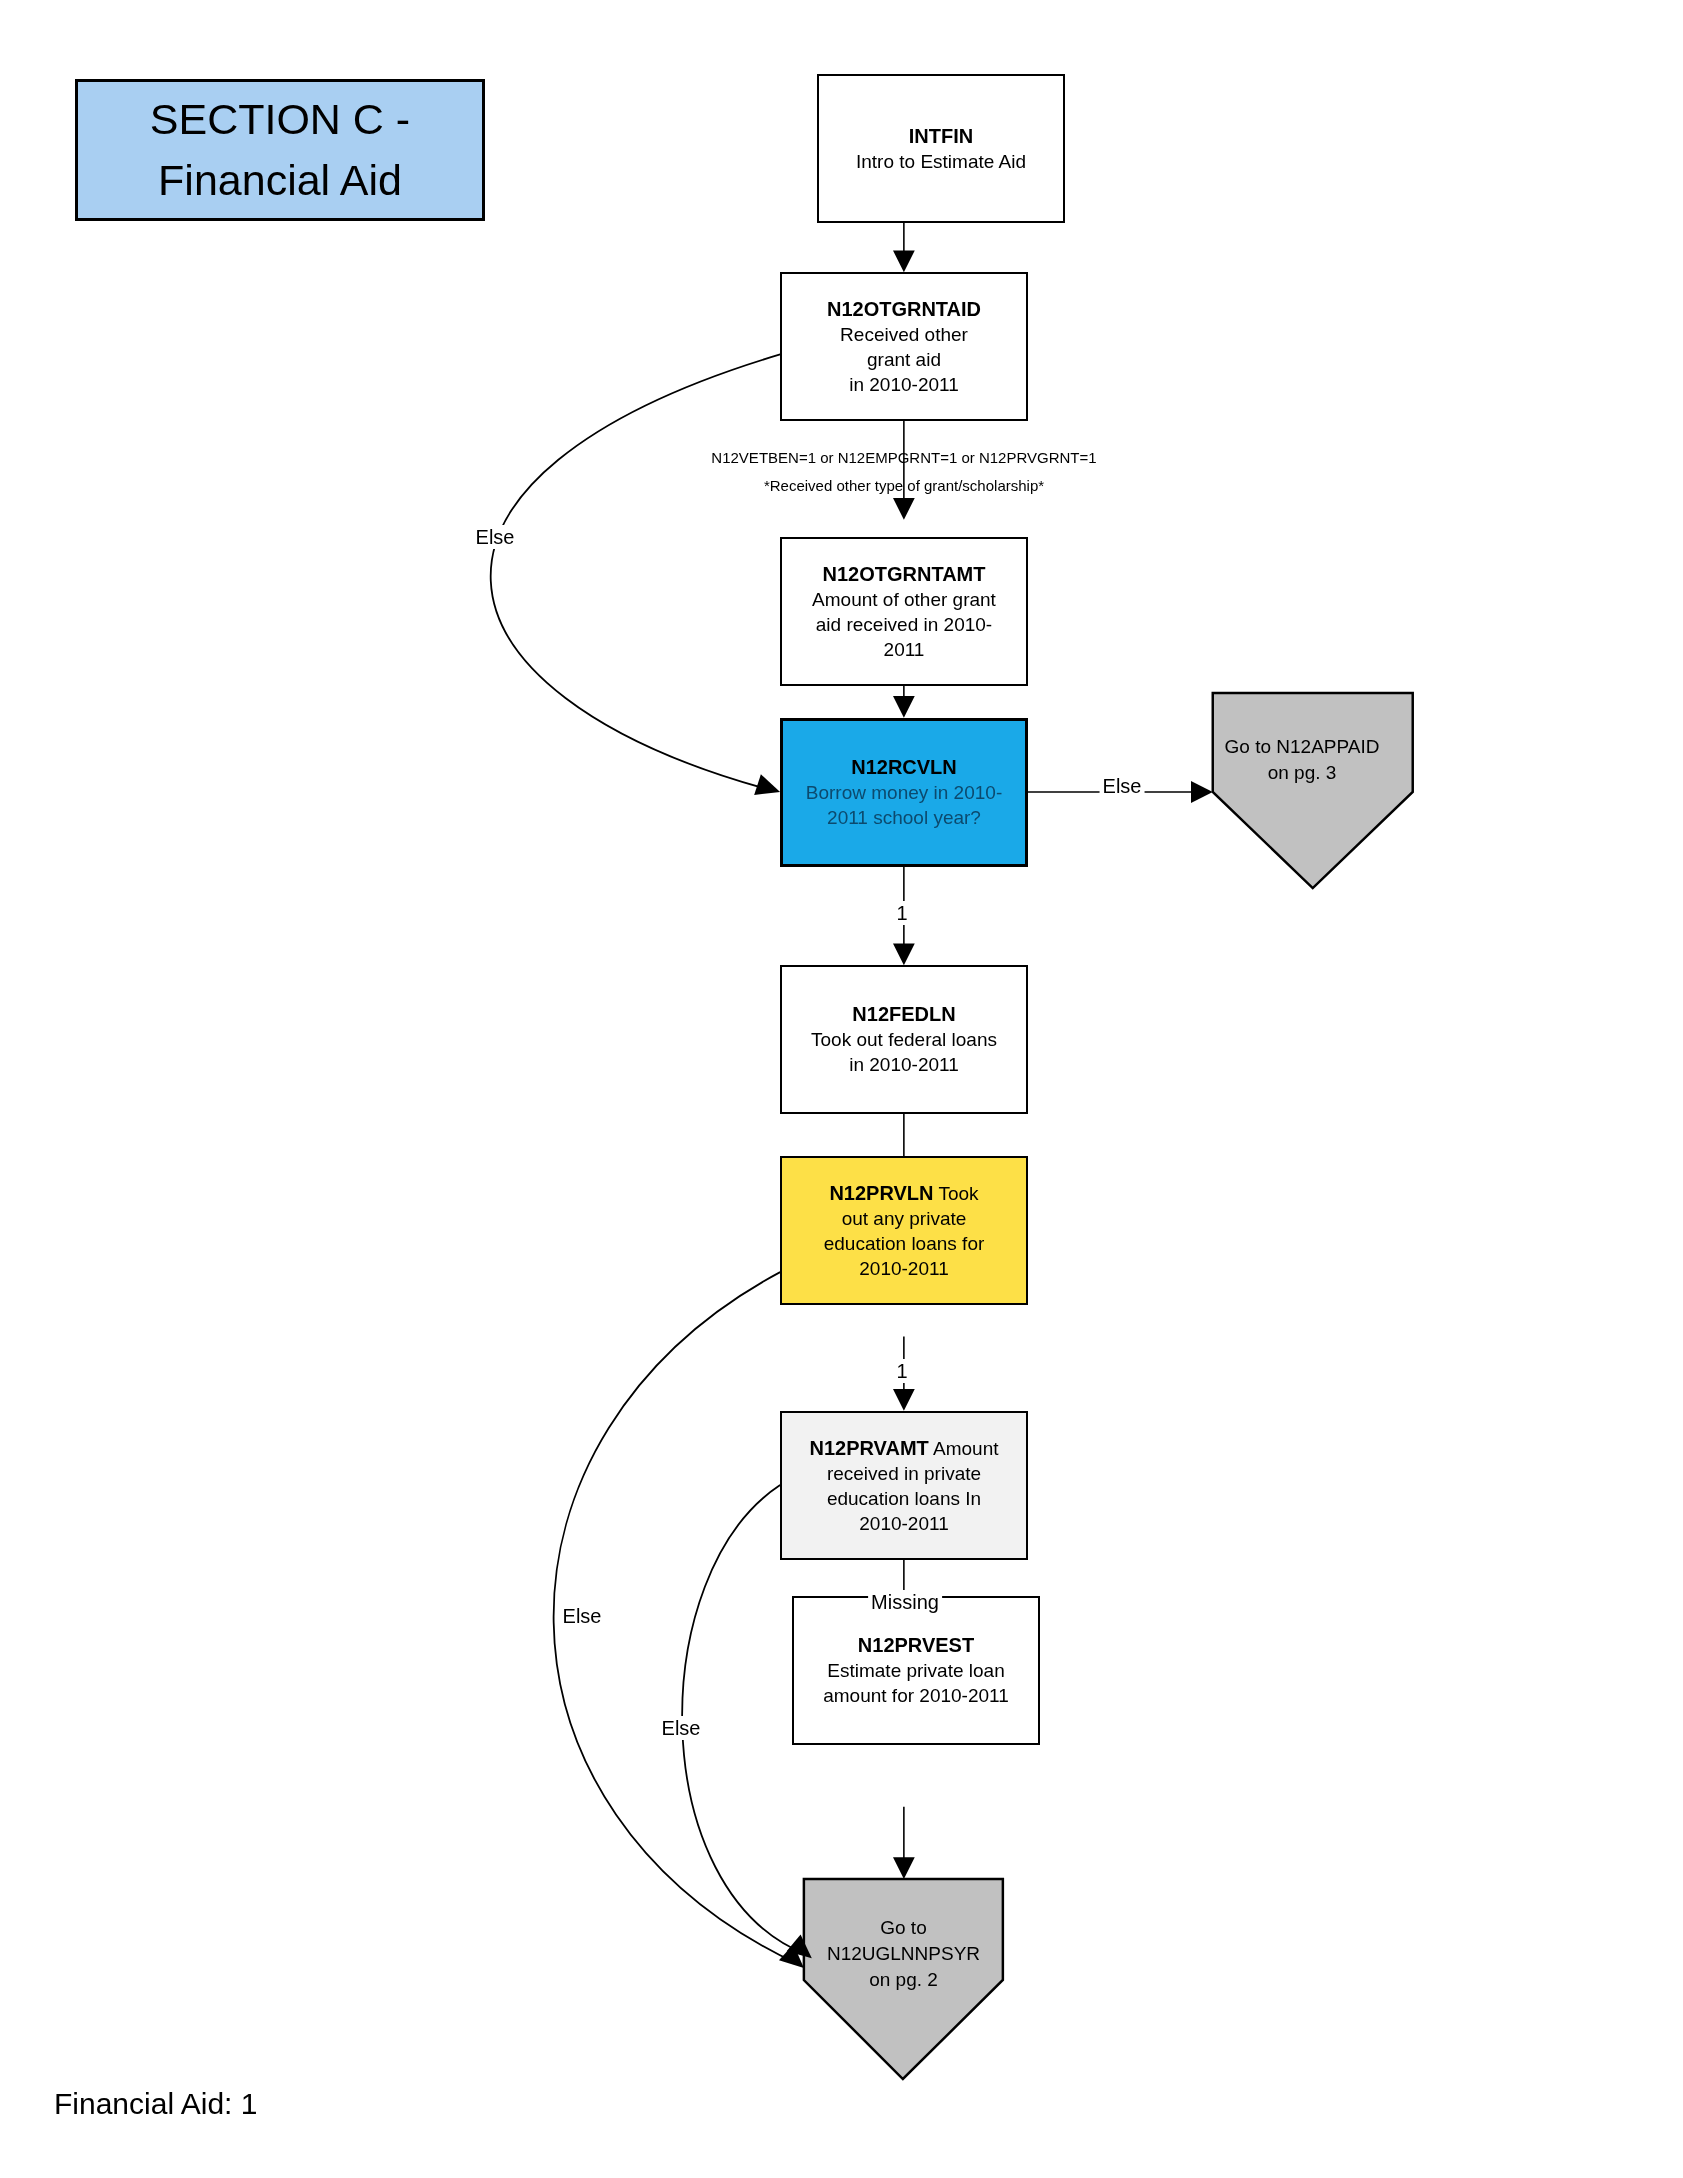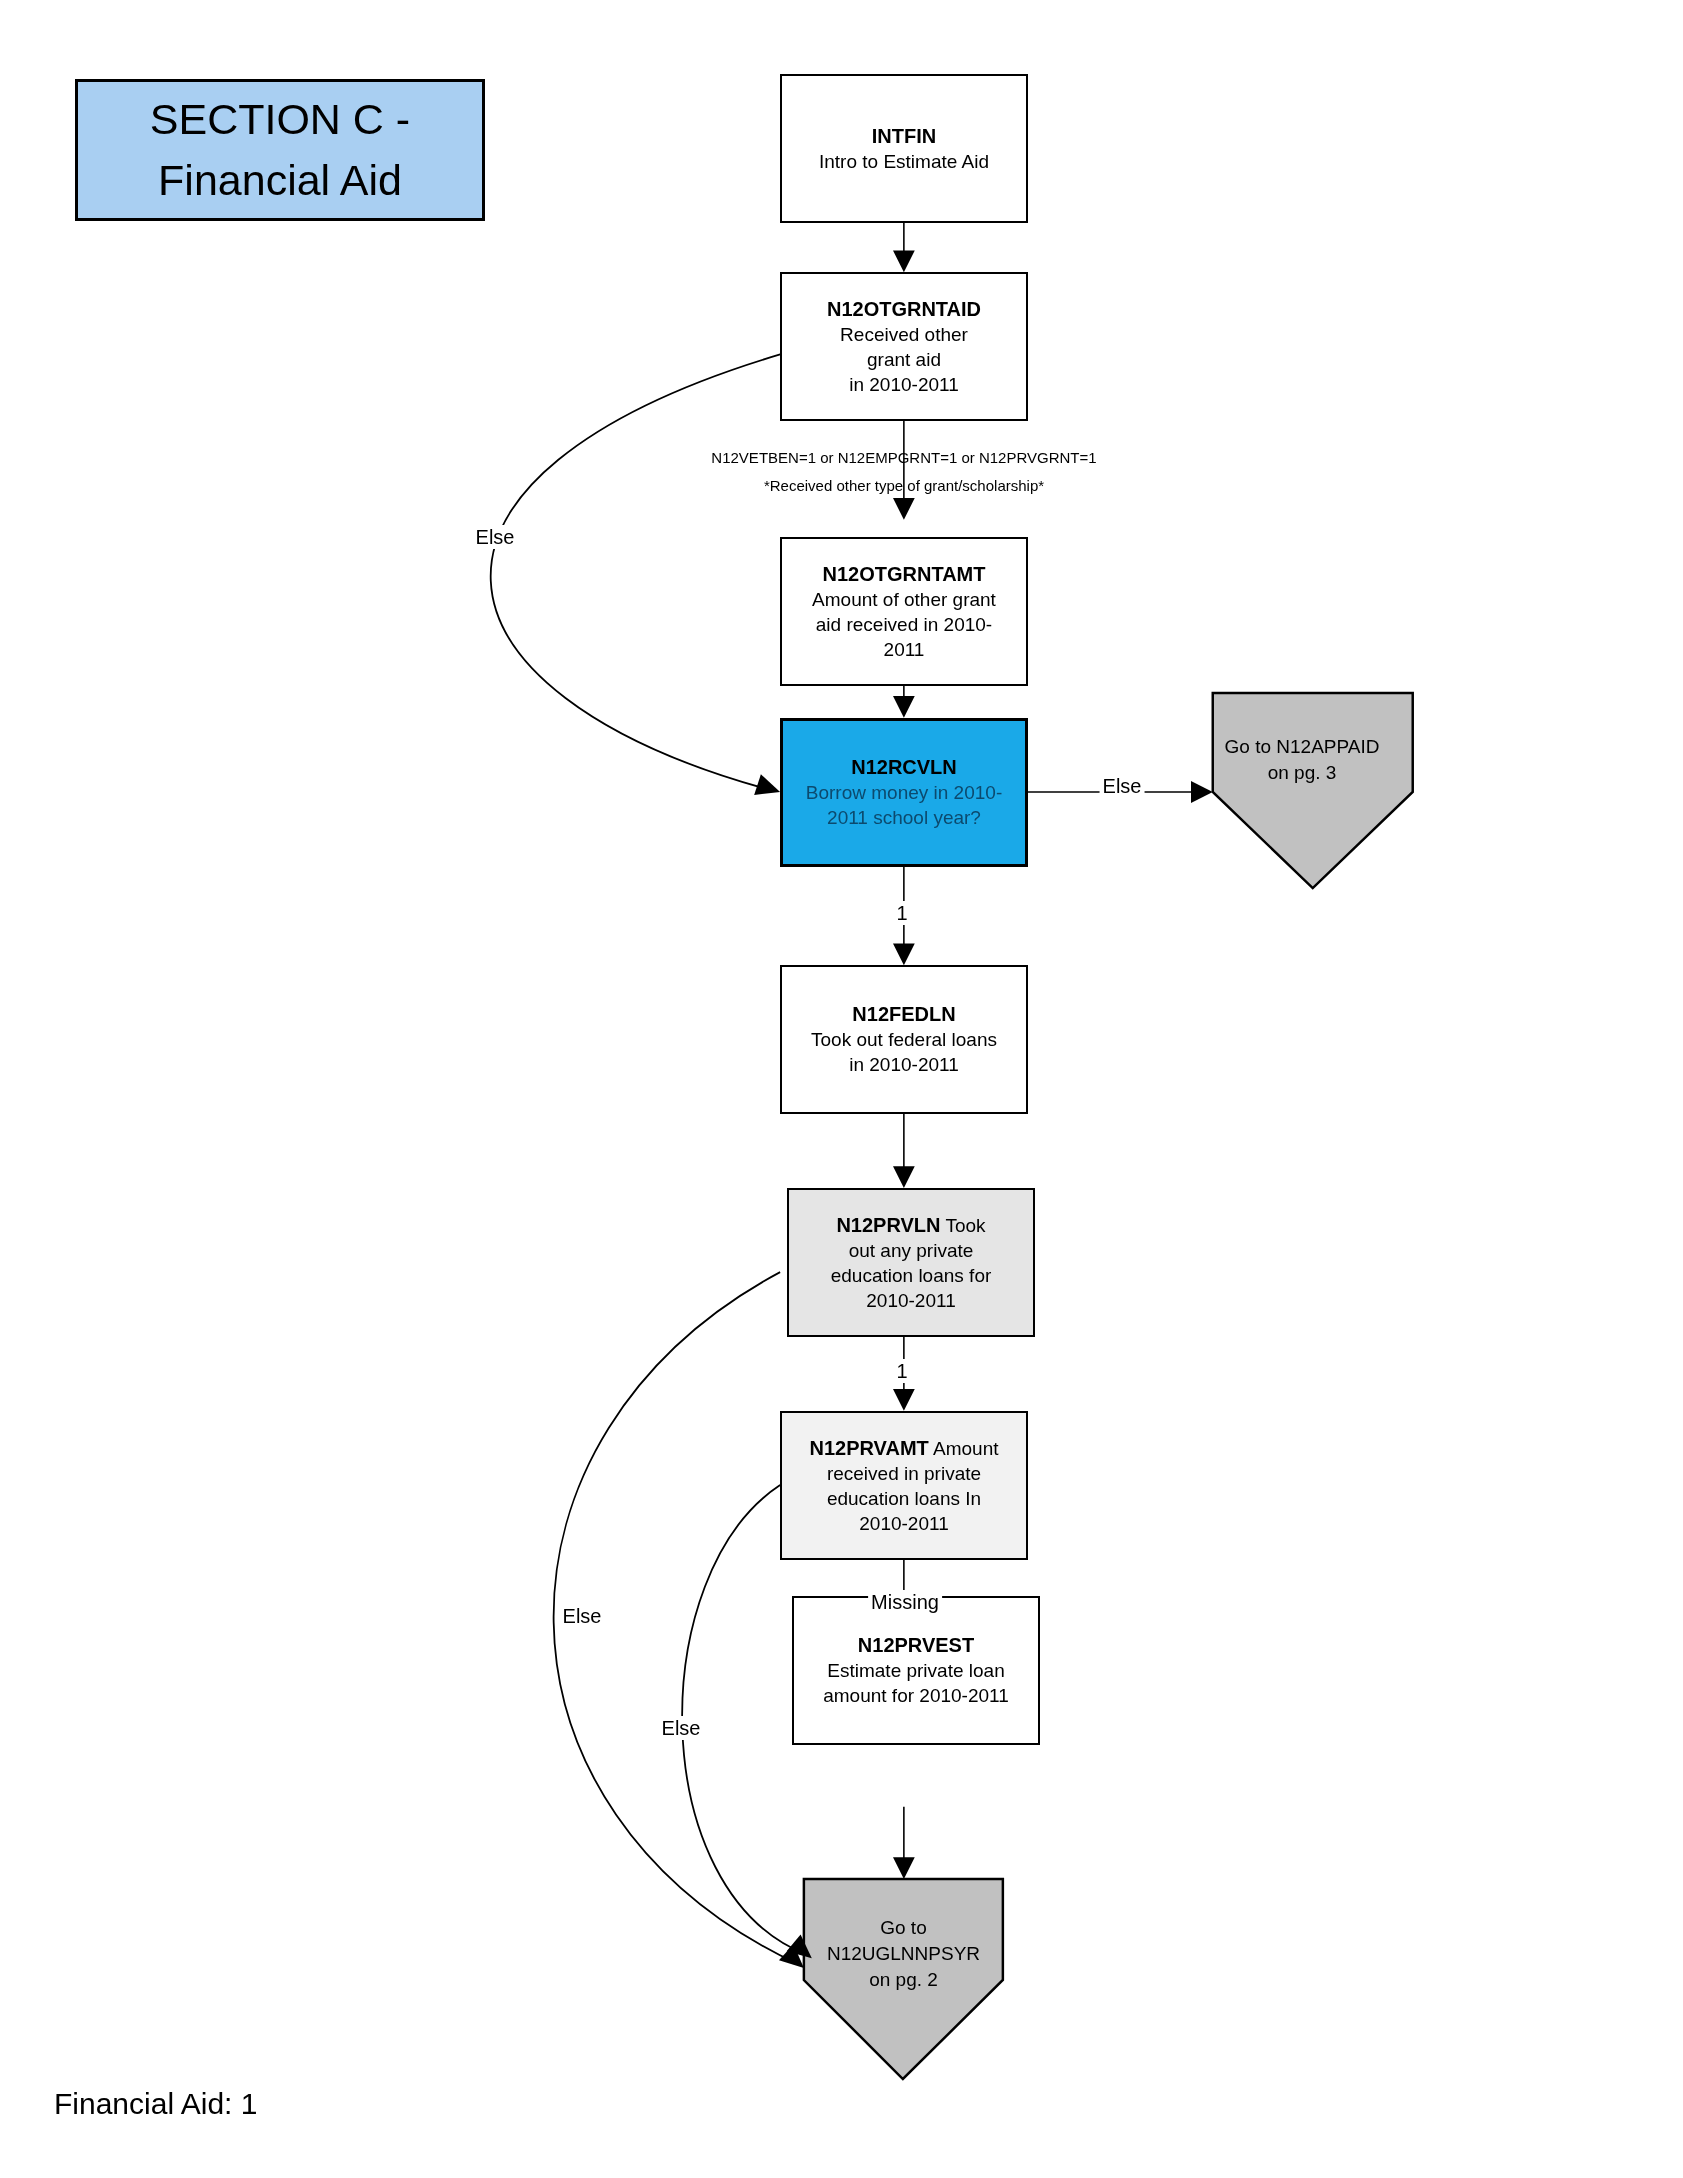--- a/index.html
+++ b/index.html
@@ -104,21 +104,21 @@
     </g>
     <g>
       <path d="M 788 1500 C 652 1590, 652 1910, 814 1974" fill="none" stroke="#000" stroke-width="1.8"></path>
       <polygon points="796,1967 796,1989 820,1978" fill="#000" transform="rotate(40 820 1978)"></polygon>
     </g>
   </svg>
 
   <div class="abs section-box" data-bind="page.section_title" style="background-color: rgb(169, 207, 242);">SECTION C -
 Financial Aid</div>
 
-  <div class="flowbox" style="top:74px;">
+  <div class="flowbox" style="top:74px;margin-left:37px;">
     <div class="box-name" data-bind="nodes.intfin.name">INTFIN</div>
     <div class="box-desc" data-bind="nodes.intfin.desc">Intro to Estimate Aid</div>
   </div>
 
   <div class="flowbox" style="top:272px;">
     <div class="box-name" data-bind="nodes.otgrntaid.name">N12OTGRNTAID</div>
     <div class="box-desc" data-bind="nodes.otgrntaid.desc">Received other
 grant aid
 in 2010-2011</div>
   </div>
@@ -135,21 +135,21 @@
     <div class="box-desc" style="color:#0c4a6e;" data-bind="nodes.rcvln.desc">Borrow money in 2010-
 2011 school year?</div>
   </div>
 
   <div class="flowbox" style="top:965px;">
     <div class="box-name" data-bind="nodes.fedln.name">N12FEDLN</div>
     <div class="box-desc" data-bind="nodes.fedln.desc">Took out federal loans
 in 2010-2011</div>
   </div>
 
-  <div class="flowbox inline-name" style="top: 1188px; background-color: #e5e5e5; margin-left: 7px;">
+  <div class="flowbox inline-name" style="top: 1156px; background-color: #fde047;">
     <div><b data-bind="nodes.prvln.name">N12PRVLN</b><span data-bind="nodes.prvln.rest"> Took
 out any private
 education loans for
 2010-2011</span></div>
   </div>
 
   <div class="flowbox inline-name" style="top: 1411px; background-color: rgb(242, 242, 242);">
     <div><b data-bind="nodes.prvamt.name">N12PRVAMT</b><span data-bind="nodes.prvamt.rest"> Amount
 received in private
 education loans In

